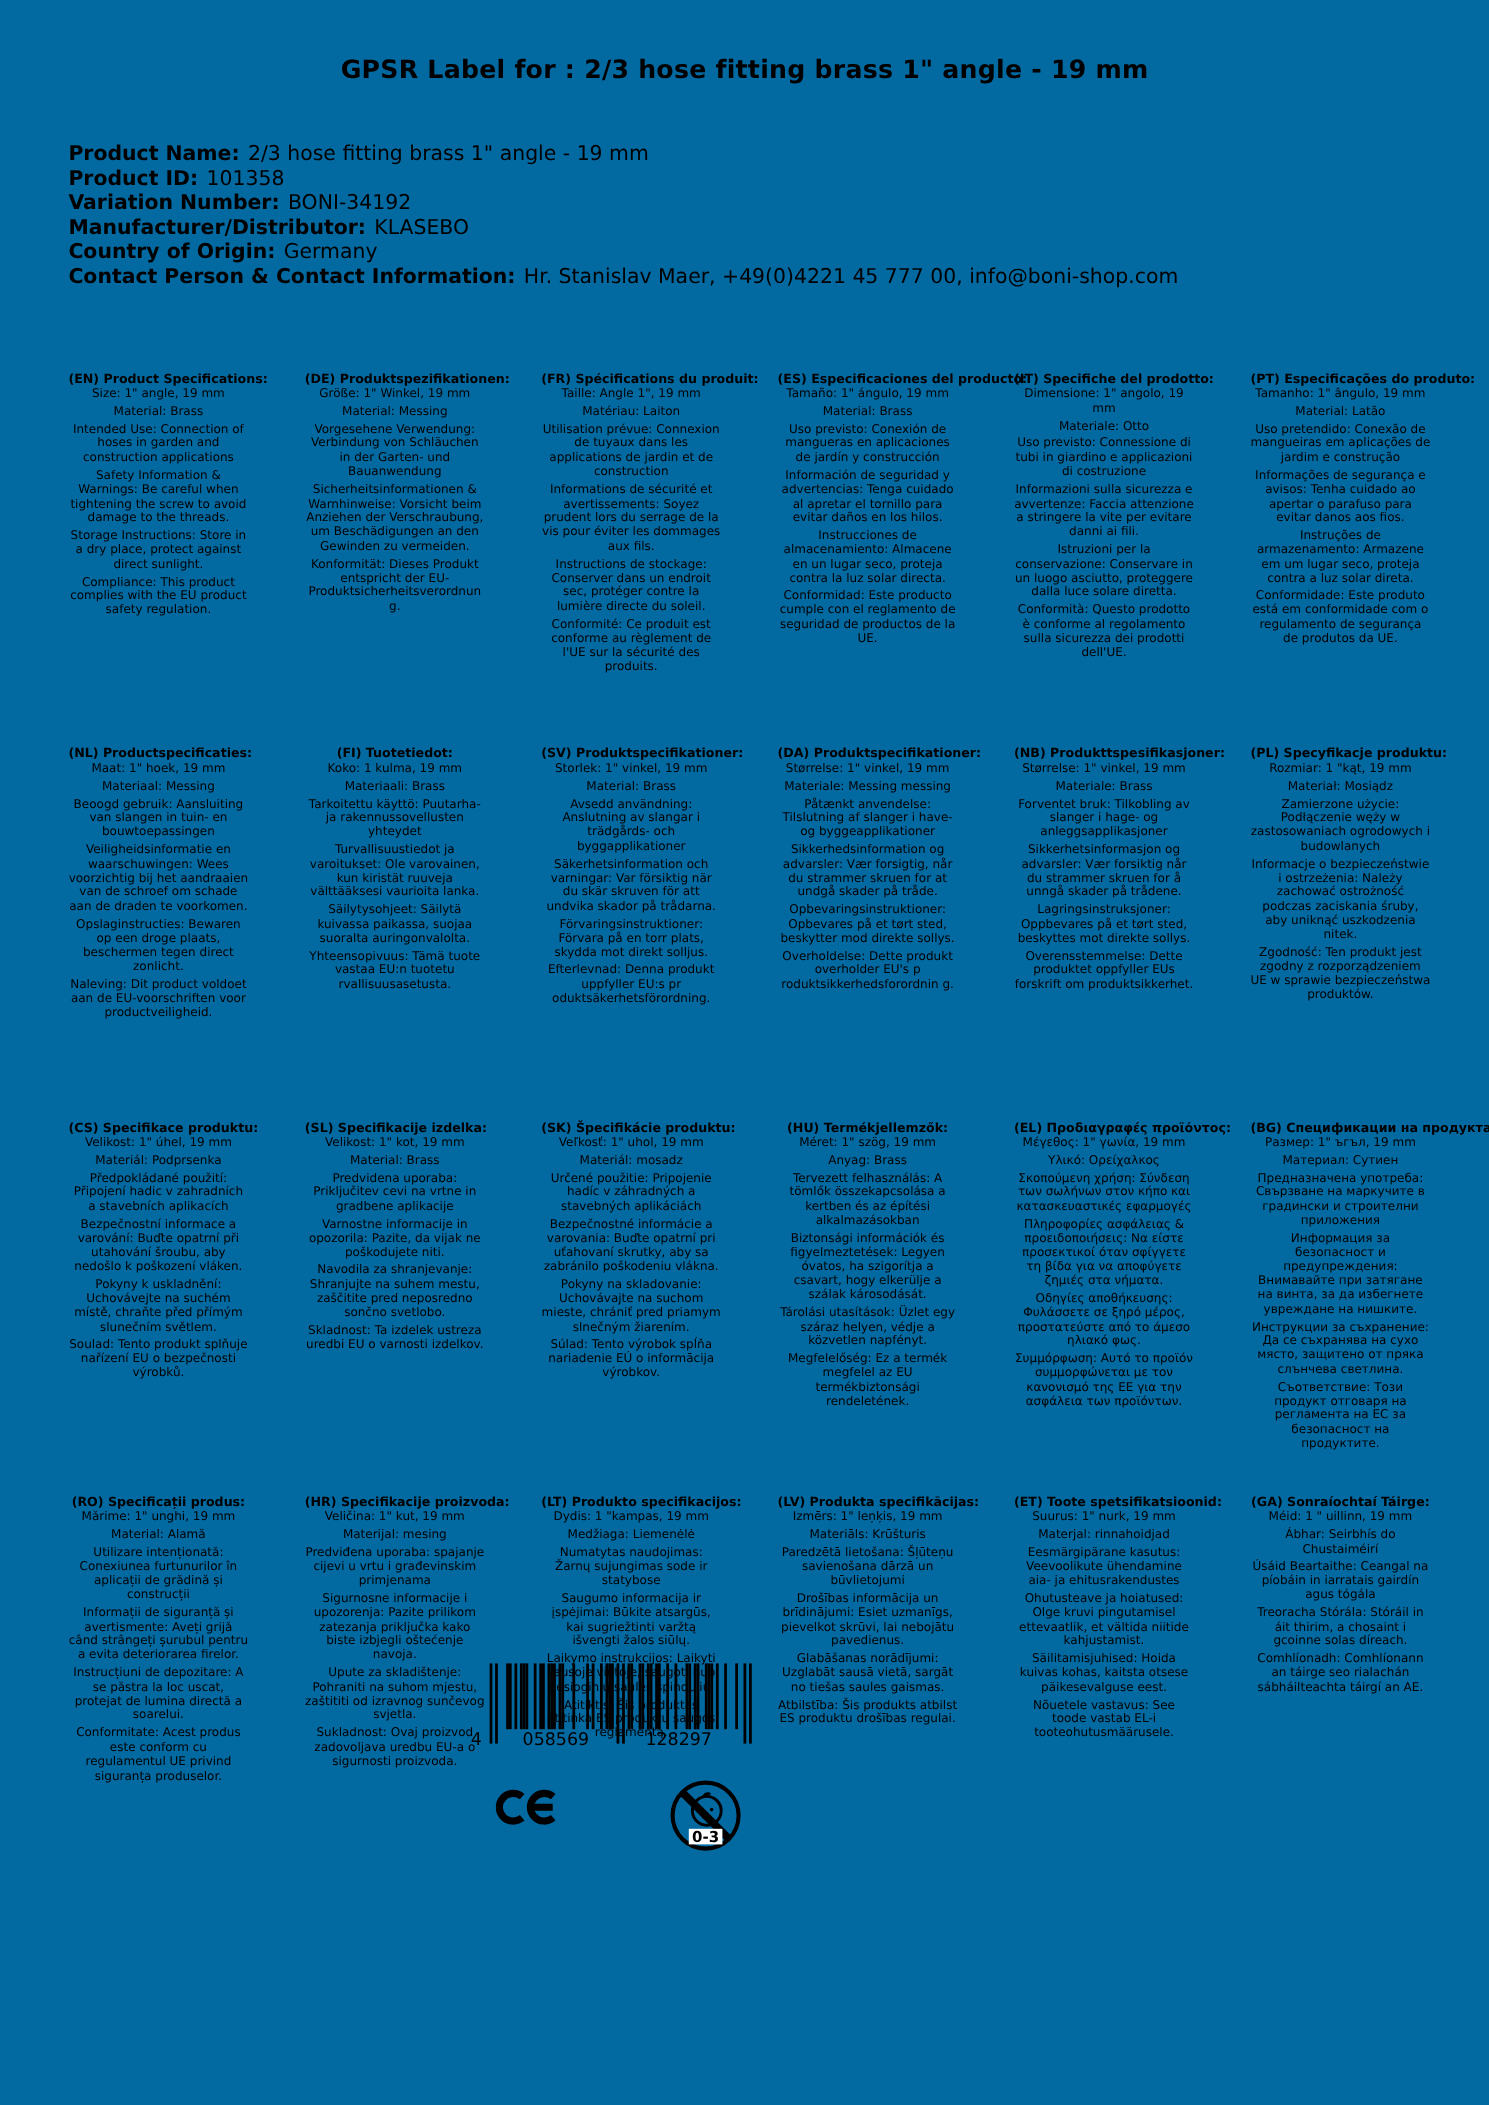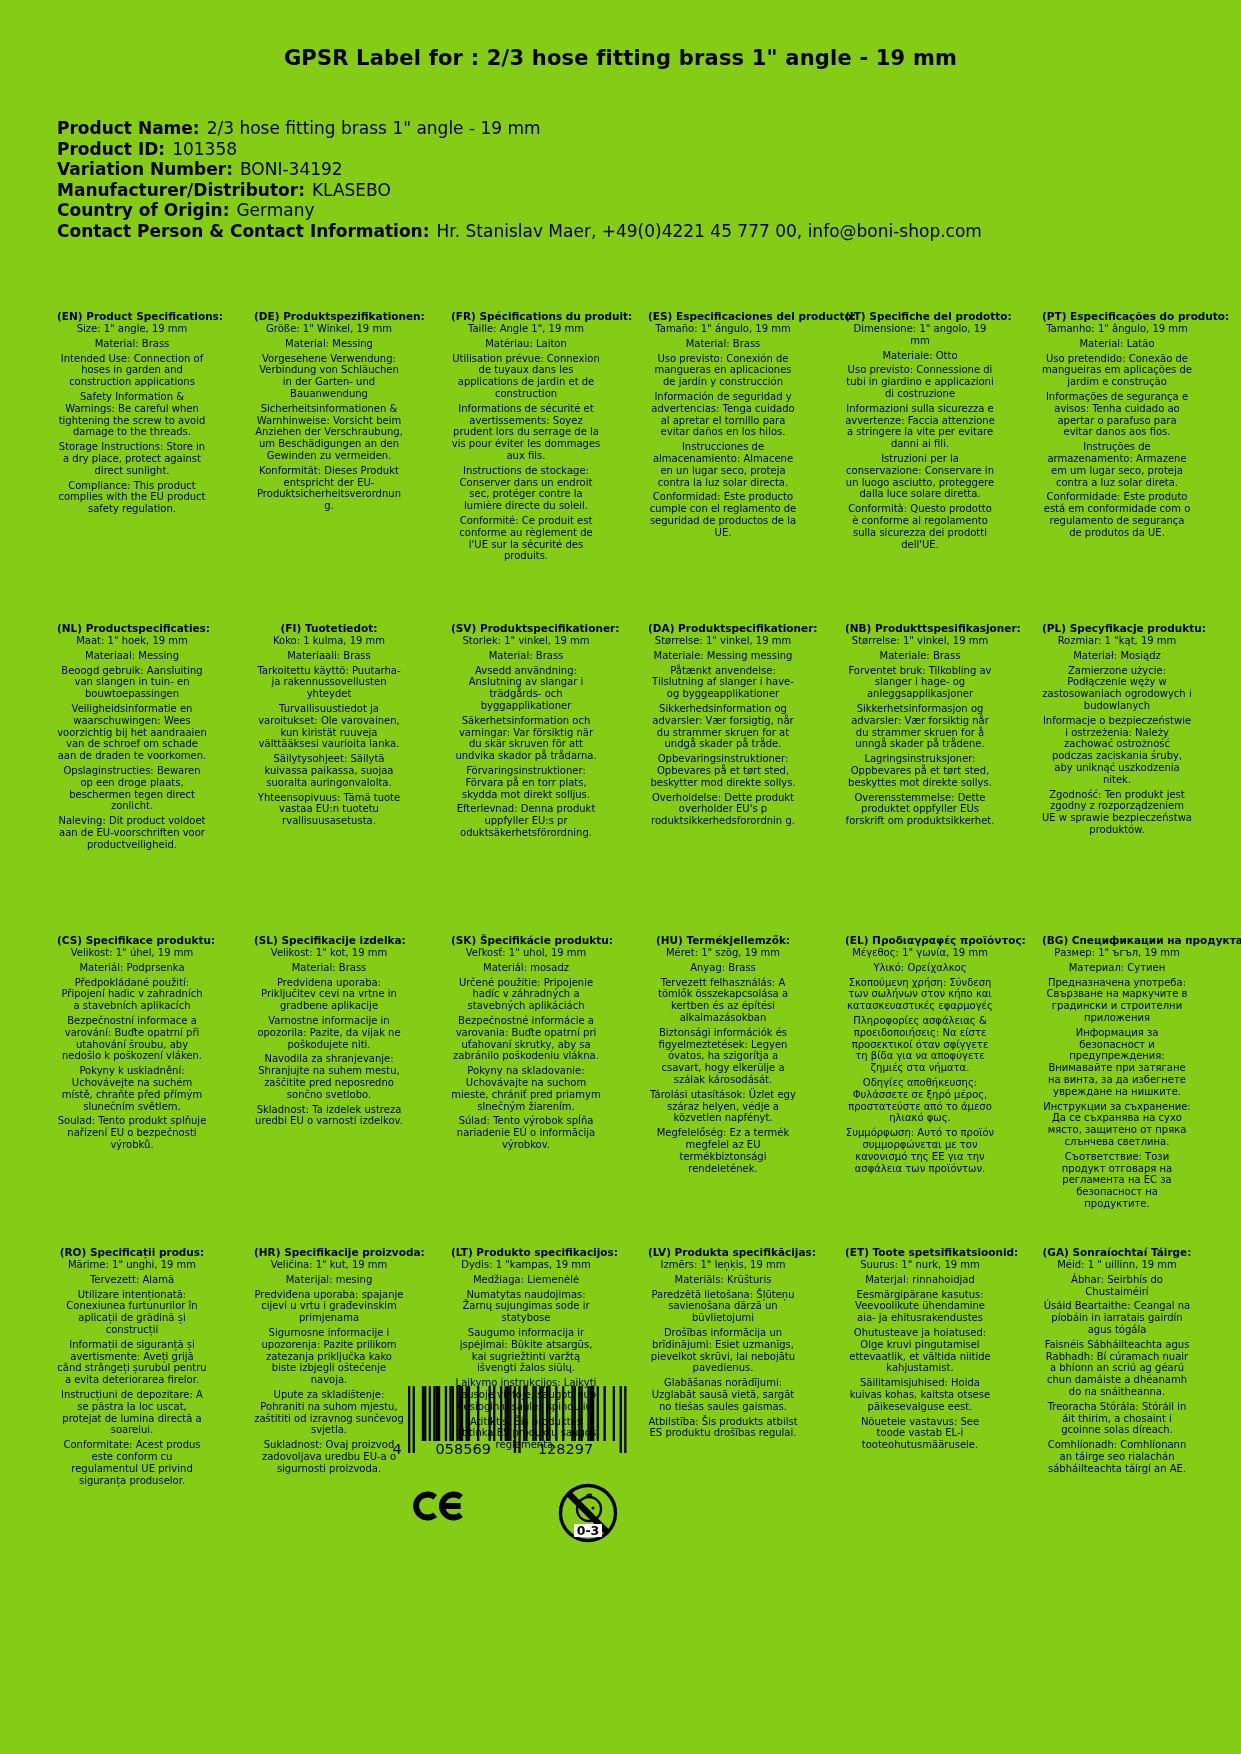--- a/index.html
+++ b/index.html
@@ -1,16 +1,16 @@
 <!DOCTYPE html>
 <html><head>
 <meta charset="utf-8">
 <style>
   html,body{margin:0;padding:0;background:#fff;}
-  .page{position:relative;width:1241px;height:1754px;background:#84cc16;color:#000;
+  .page{position:relative;width:1241px;height:1754px;background:#0369a1;color:#000;
         font-family:"DejaVu Sans","Liberation Sans",sans-serif;overflow:hidden;}
   .title{position:absolute;top:46px;left:0;width:100%;text-align:center;
          font-size:21px;font-weight:bold;margin:0;letter-spacing:0.2px;}
   .product-info{position:absolute;left:57px;top:118px;font-size:17px;line-height:20.5px;}
   .product-info .row{white-space:nowrap;}
   .product-info .lbl{font-weight:bold;}
   .product-info .val{margin-left:7px;}
   .spec-grid{position:absolute;left:57px;top:310px;
              display:grid;grid-template-columns:repeat(6,150px);column-gap:47px;
              grid-template-rows:312px 312px 312px auto;}
@@ -209,21 +209,21 @@
         <p class="first">Размер: 1" ъгъл, 19 mm</p>
         <p>Материал: Сутиен</p>
         <p>Предназначена употреба: Свързване на маркучите в градински и строителни приложения</p>
         <p>Информация за безопасност и предупреждения: Внимавайте при затягане на винта, за да избегнете увреждане на нишките.</p>
         <p>Инструкции за съхранение: Да се съхранява на сухо място, защитено от пряка слънчева светлина.</p>
         <p>Съответствие: Този продукт отговаря на регламента на ЕС за безопасност на продуктите.</p>
       </div>
       <div class="spec-block">
         <h3>(RO) Specificații produs:</h3>
         <p class="first">Mărime: 1" unghi, 19 mm</p>
-        <p>Tervezett: Alamă</p>
+        <p>Material: Alamă</p>
         <p>Utilizare intenționată: Conexiunea furtunurilor în aplicații de grădină și construcții</p>
         <p>Informații de siguranță și avertismente: Aveți grijă când strângeți șurubul pentru a evita deteriorarea firelor.</p>
         <p>Instrucțiuni de depozitare: A se păstra la loc uscat, protejat de lumina directă a soarelui.</p>
         <p>Conformitate: Acest produs este conform cu regulamentul UE privind siguranța produselor.</p>
       </div>
       <div class="spec-block">
         <h3>(HR) Specifikacije proizvoda:</h3>
         <p class="first">Veličina: 1" kut, 19 mm</p>
         <p>Materijal: mesing</p>
         <p>Predviđena uporaba: spajanje cijevi u vrtu i građevinskim primjenama</p>
@@ -256,21 +256,20 @@
         <p>Eesmärgipärane kasutus: Veevoolikute ühendamine aia- ja ehitusrakendustes</p>
         <p>Ohutusteave ja hoiatused: Olge kruvi pingutamisel ettevaatlik, et vältida niitide kahjustamist.</p>
         <p>Säilitamisjuhised: Hoida kuivas kohas, kaitsta otsese päikesevalguse eest.</p>
         <p>Nõuetele vastavus: See toode vastab EL-i tooteohutusmäärusele.</p>
       </div>
       <div class="spec-block">
         <h3>(GA) Sonraíochtaí Táirge:</h3>
         <p class="first">Méid: 1 " uillinn, 19 mm</p>
         <p>Ábhar: Seirbhís do Chustaiméirí</p>
         <p>Úsáid Beartaithe: Ceangal na píobáin in iarratais gairdín agus tógála</p>
-        <p>Faisnéis Sábháilteachta agus Rabhadh: Bí cúramach nuair a bhíonn an scriú ag géarú chun damáiste a dhéanamh do na snáitheanna.</p>
         <p>Treoracha Stórála: Stóráil in áit thirim, a chosaint i gcoinne solas díreach.</p>
         <p>Comhlíonadh: Comhlíonann an táirge seo rialachán sábháilteachta táirgí an AE.</p>
       </div>
     </div>
 
   <div class="barcode">
     <svg id="barcodeSvg" width="242" height="86" viewBox="0 0 242 86" xmlns="http://www.w3.org/2000/svg">
         <rect x="18.00" y="0" width="2.3" height="67" fill="#000"></rect>
         <rect x="22.60" y="0" width="2.3" height="67" fill="#000"></rect>
         <rect x="31.80" y="0" width="2.3" height="55" fill="#000"></rect>

